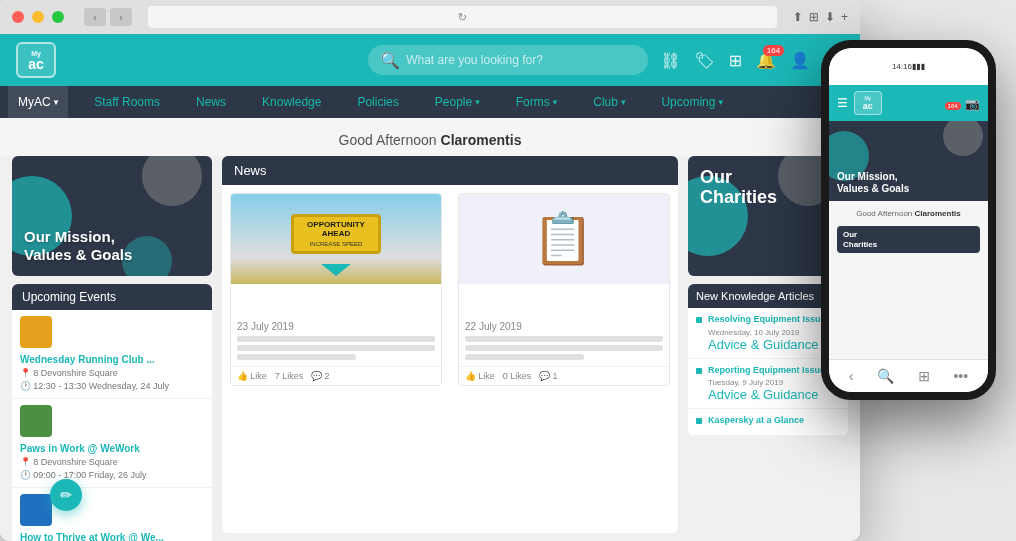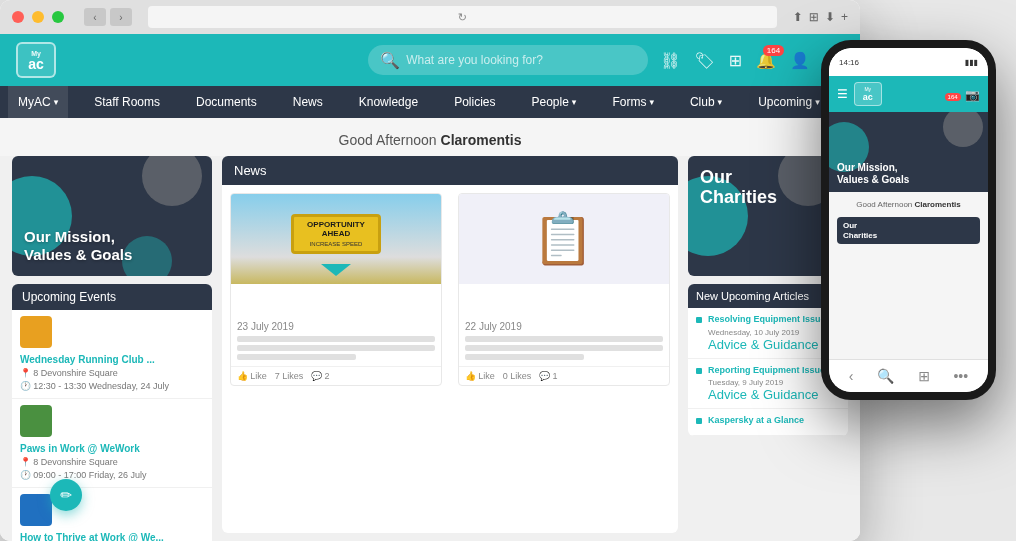--- a/index.html
+++ b/index.html
@@ -73,21 +73,21 @@
 
     
     .nav-bar {
       background: #2d3748;
       height: 32px;
       display: flex; align-items: center;
       padding: 0 8px;
       gap: 16px;
     }
     .nav-item {
-      color: #ffffff;
+      color: #14b8a6;
       font-size: 12px;
       padding: 0 10px;
       height: 32px;
       display: flex; align-items: center;
       cursor: pointer;
       gap: 3px;
     }
     .nav-item:hover, .nav-item.active { color: white; background: rgba(255,255,255,0.1); }
     .nav-item .chevron { font-size: 9px; }
 
@@ -300,22 +300,22 @@
     }
     .phone-screen {
       width: 100%;
       height: 100%;
       background: #f5f5f5;
       border-radius: 22px;
       overflow: hidden;
     }
     .phone-status-bar {
       background: white;
-      height: 28px;
-      display: flex; align-items: center; justify-content: space-between;
+      height: 37px;
+      display: flex; align-items: center; justify-content: center;
       padding: 0 10px;
       font-size: 8px; color: #333;
     }
     .phone-header {
       background: #1cb8b8;
       height: 36px;
       display: flex; align-items: center;
       padding: 0 8px;
       gap: 6px;
     }
@@ -438,23 +438,20 @@
 
   <div class="nav-bar">
     <div class="nav-item active">
       <span>MyAC</span>
       <span class="chevron">▾</span>
     </div>
     <div class="nav-item">
       <span>Staff Rooms</span>
     </div>
     <div class="nav-item">
-      <span>Documents</span>
-    </div>
-    <div class="nav-item">
       <span>News</span>
     </div>
     <div class="nav-item">
       <span>Knowledge</span>
     </div>
     <div class="nav-item">
       <span>Policies</span>
     </div>
     <div class="nav-item">
       <span>People</span>
@@ -611,21 +608,21 @@
       <div class="right-col">
         <div class="hero-banner-right">
           <div class="hero-decor">
             <div class="circle1"></div>
             <div class="circle2"></div>
           </div>
           <div class="right-hero-title">Our<br>Charities</div>
         </div>
 
         <div class="knowledge-section">
-          <div class="knowledge-header">New Upcoming Articles</div>
+          <div class="knowledge-header">New Knowledge Articles</div>
 
           <div class="knowledge-item">
             <div class="knowledge-icon"></div>
             <div class="knowledge-info">
               <div class="knowledge-title">Resolving Equipment Issue...</div>
               <div class="knowledge-date">Wednesday, 10 July 2019</div>
               <div class="knowledge-tag">Advice &amp; Guidance</div>
             </div>
           </div>
 

